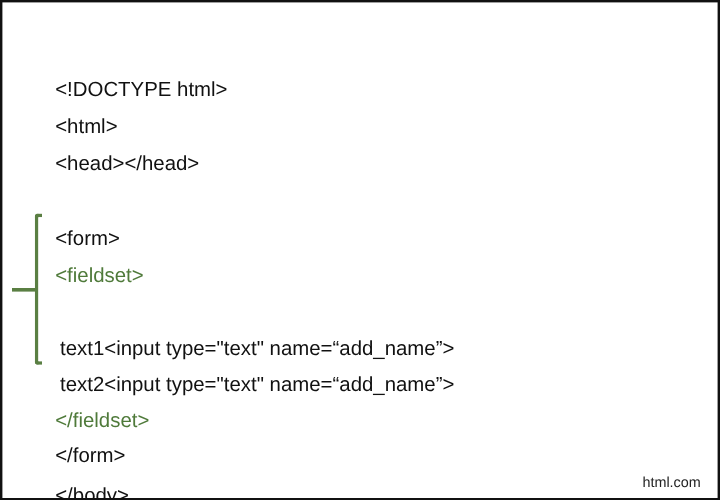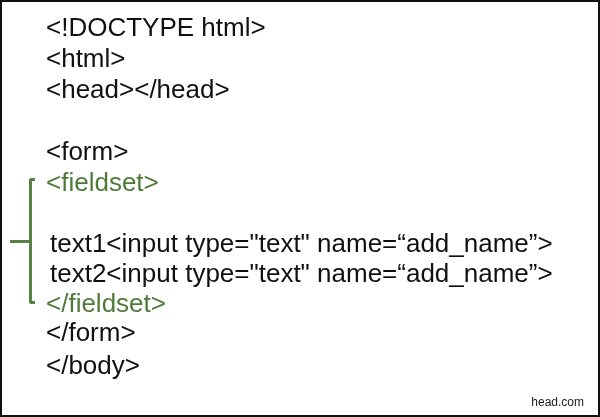--- a/index.html
+++ b/index.html
@@ -7,24 +7,25 @@
     .frame {
       position: absolute; left: 0; top: 0;
       width: 596px; height: 413px;
       border: 2px solid #111111;
       background: #ffffff;
     }
     .line {
       position: absolute;
       left: 44px;
       font-family: "Liberation Sans", sans-serif;
-      font-size: 26px;
+      font-size: 17px;
       line-height: 30px;
       white-space: pre;
       color: #111111;
+      margin-top: 48px;
     }
     .line.green { color: #4f7a3a; }
     .line.indent { left: 48px; }
     .bracket {
       position: absolute;
       left: 27px; top: 176px;
       width: 6px; height: 126px;
       border-left: 3px solid #5a7f43;
       border-top: 3px solid #5a7f43;
       border-bottom: 3px solid #5a7f43;
@@ -56,14 +57,14 @@
   <div class="line" style="top:134px">&lt;form&gt;</div>
   <div class="line indent" style="top:226px">text1&lt;input type="text" name=“add_name”&gt;</div>
   <div class="line indent" style="top:256px">text2&lt;input type="text" name=“add_name”&gt;</div>
   <div class="line green" style="top:286px">&lt;/fieldset&gt;</div>
   <div class="line" style="top:315px">&lt;/form&gt;</div>
   <div class="line" style="top:348px">&lt;/body&gt;</div>
 
   <div class="bracket"></div>
   <div class="bracket-stem"></div>
 
-  <div class="watermark">head.com</div>
+  <div class="watermark">html.com</div>
 </div>
 
 </body></html>

